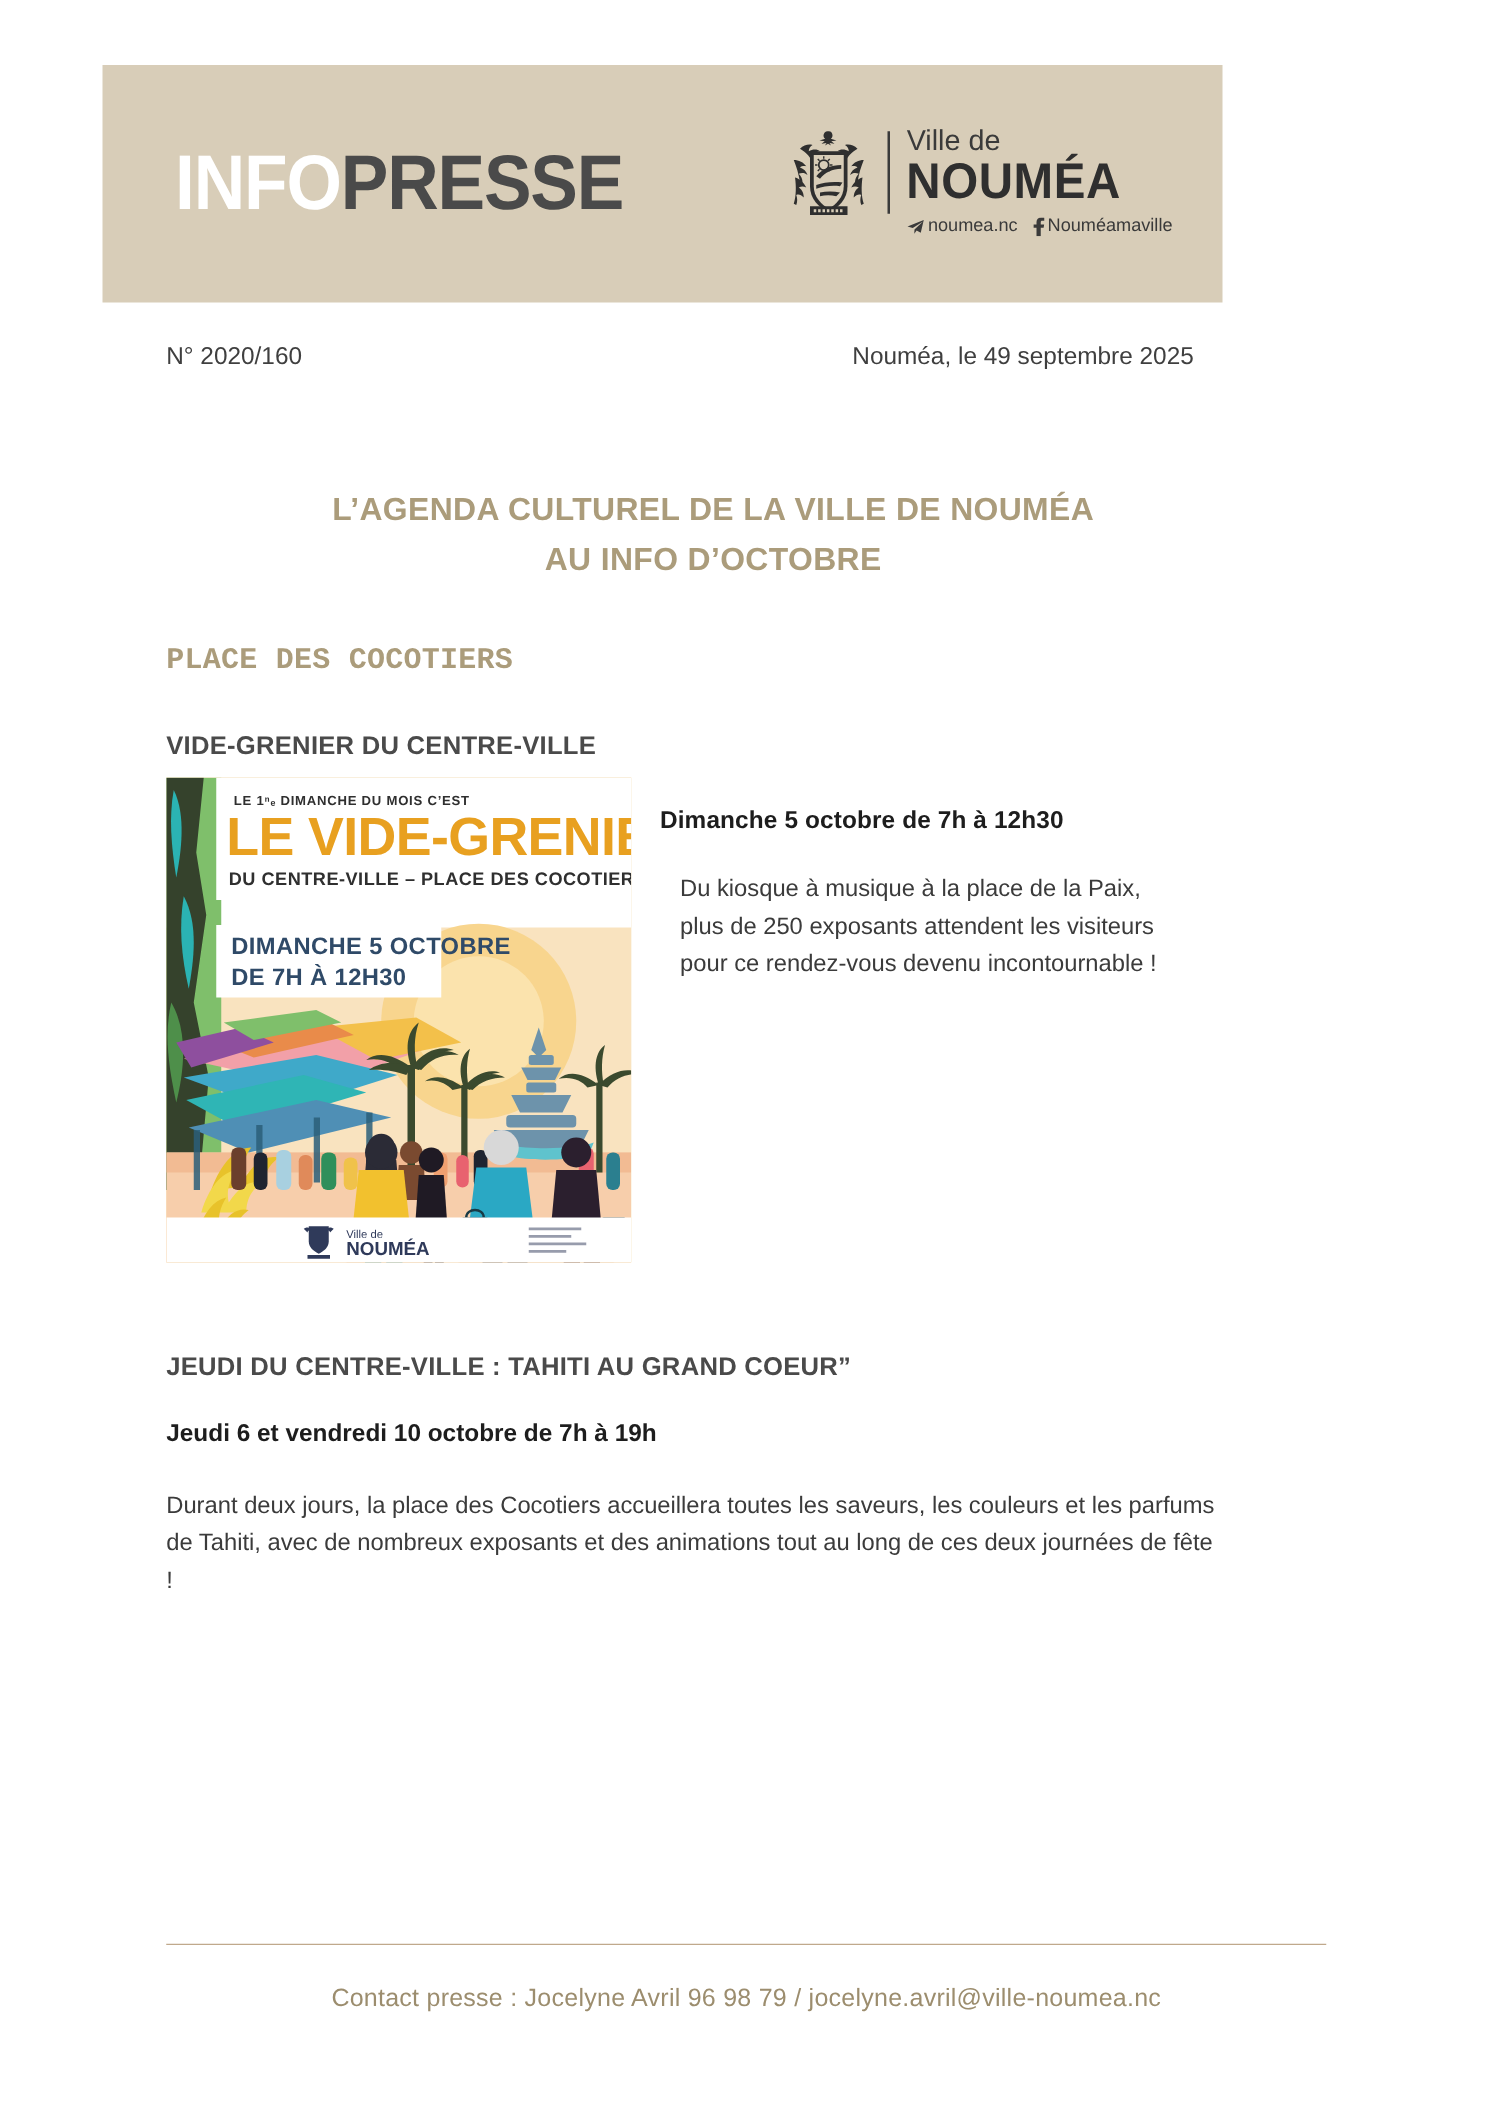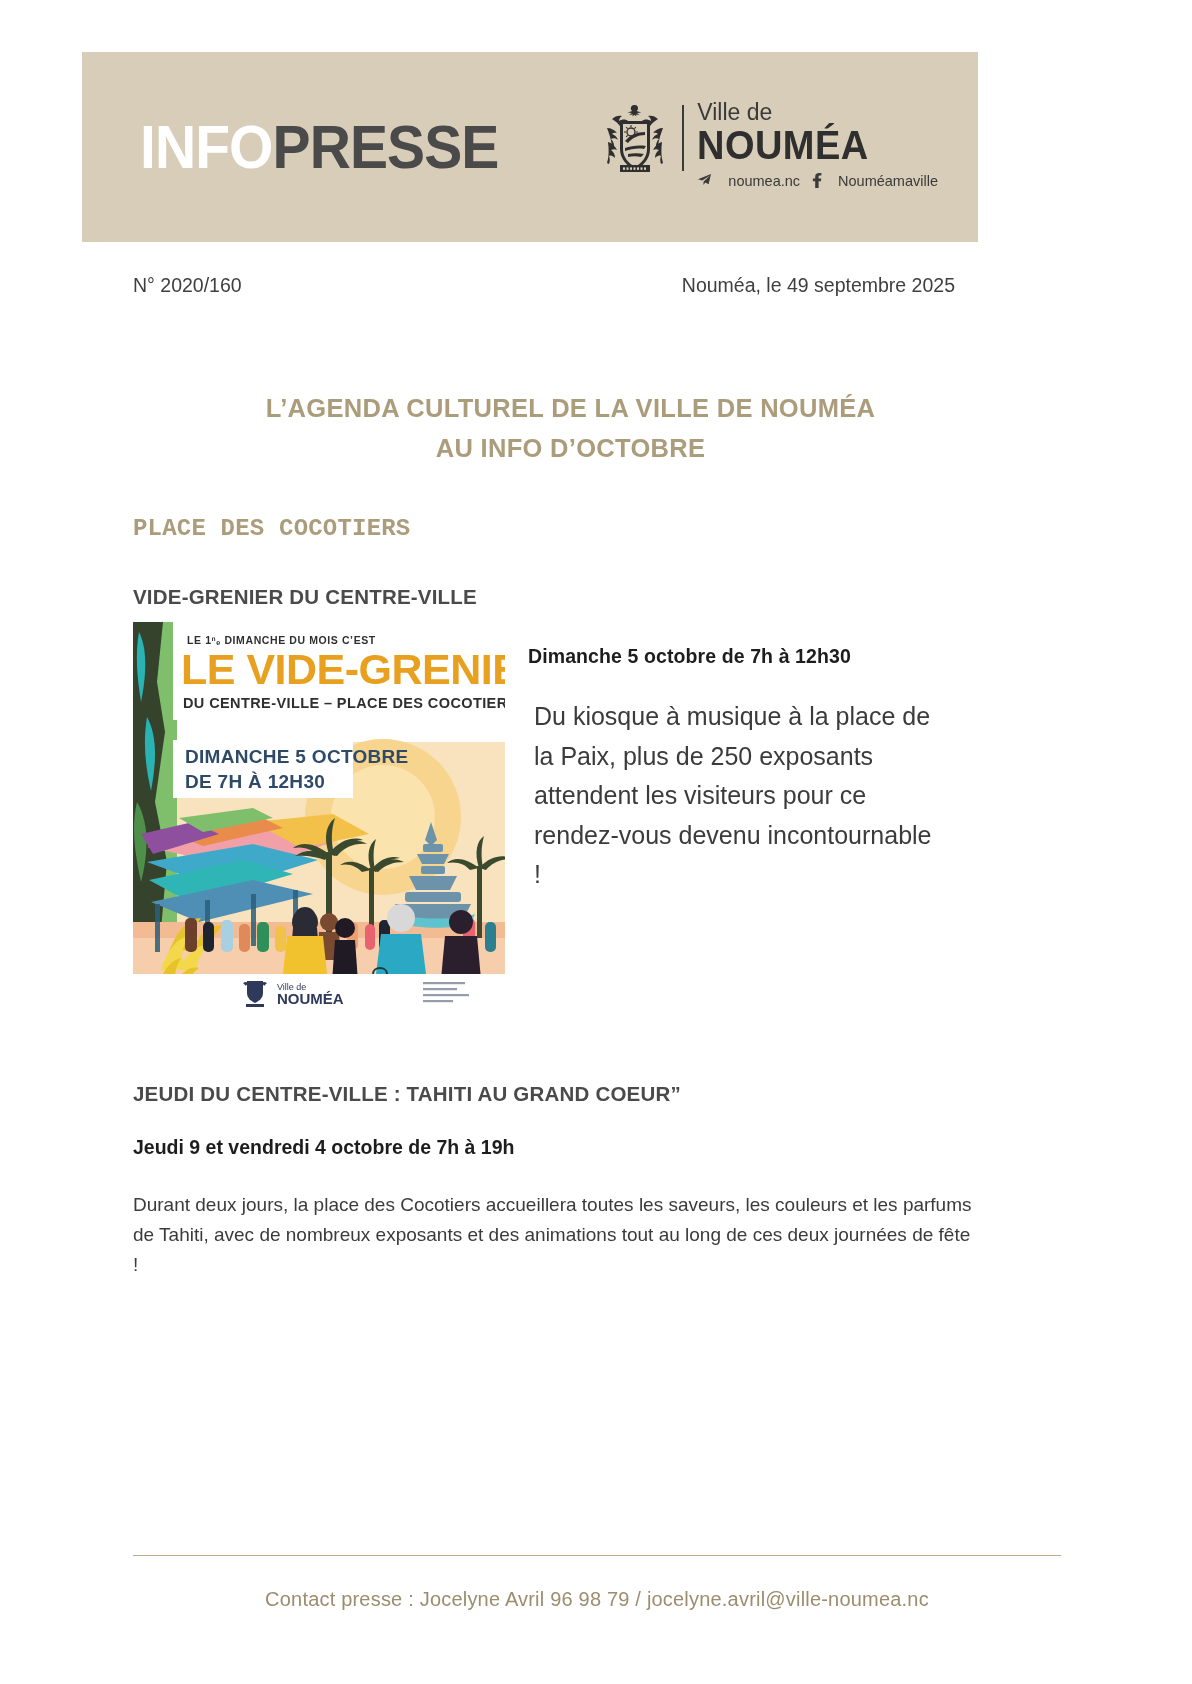--- a/index.html
+++ b/index.html
@@ -99,22 +99,22 @@
     display: flex;
     align-items: center;
     gap: 12px;
     margin-top: 9px;
     font-size: 14.5px;
     color: #3a3a3a;
     white-space: nowrap;
   }
   .social-item {
     display: inline-flex;
-    align-items: flex-start;
-    gap: 16px;
+    align-items: center;
+    gap: 2px;
   }
   .social-item svg { display: block; }
 
   
   .meta-row {
     position: absolute;
     left: 133px;
     top: 274px;
     width: 822px;
     display: flex;
@@ -184,24 +184,24 @@
   .event-date {
     font-family: "Liberation Sans", sans-serif;
     font-size: 19.5px;
     font-weight: 700;
     color: #1d1d1d;
     margin: 0 0 29px 0;
     letter-spacing: 0.1px;
   }
   .event-body {
     font-family: "Liberation Sans", sans-serif;
-    font-size: 25px;
+    font-size: 19px;
     color: #3b3b3b;
     line-height: 1.58;
-    margin: 6px;
+    margin: 16px;
   }
 
   
   .event2-date {
     position: absolute;
     left: 133px;
     top: 1136px;
     font-family: "Liberation Sans", sans-serif;
     font-size: 19.5px;
     font-weight: 700;
@@ -497,19 +497,19 @@
       <text x="52" y="166" font-family="Liberation Sans Narrow, Liberation Sans, sans-serif" font-size="19" font-weight="bold" letter-spacing="0.3" fill="#2f4a68">DE 7H À 12H30</text>
     </svg>
   </div>
 
   <div class="event1-text">
     <p class="event-date">Dimanche 5 octobre de 7h à 12h30</p>
     <p class="event-body">Du kiosque à musique à la place de la Paix, plus de 250 exposants attendent les visiteurs pour ce rendez-vous devenu incontournable !</p>
   </div>
 
   <div class="sub-heading jeudi">JEUDI DU CENTRE-VILLE : TAHITI AU GRAND COEUR”</div>
-  <div class="event2-date">Jeudi 9 et vendredi 4 octobre de 7h à 19h</div>
+  <div class="event2-date">Jeudi 6 et vendredi 10 octobre de 7h à 19h</div>
   <div class="event2-body">Durant deux jours, la place des Cocotiers accueillera toutes les saveurs, les couleurs et les parfums de Tahiti, avec de nombreux exposants et des animations tout au long de ces deux journées de fête !</div>
 
   <div class="footer-rule"></div>
   <div class="footer-contact">Contact presse : Jocelyne Avril 96 98 79 / jocelyne.avril@ville-noumea.nc</div>
 
 </div>
 
 </body></html>

